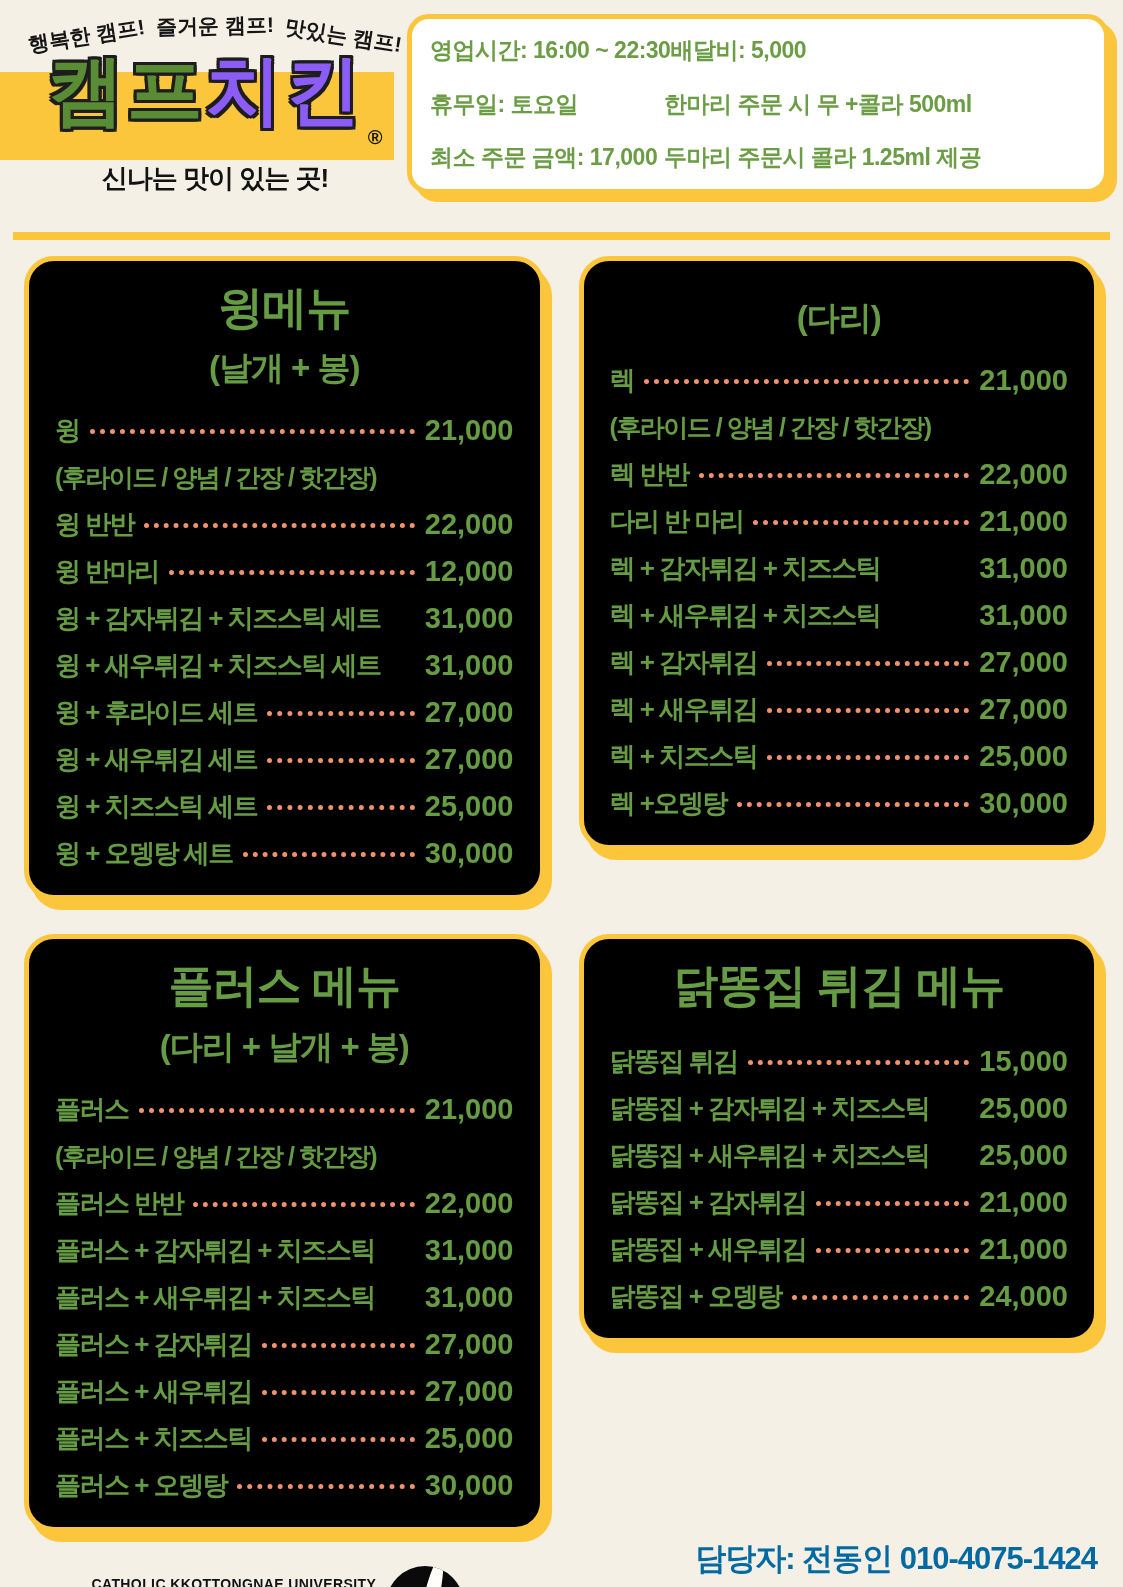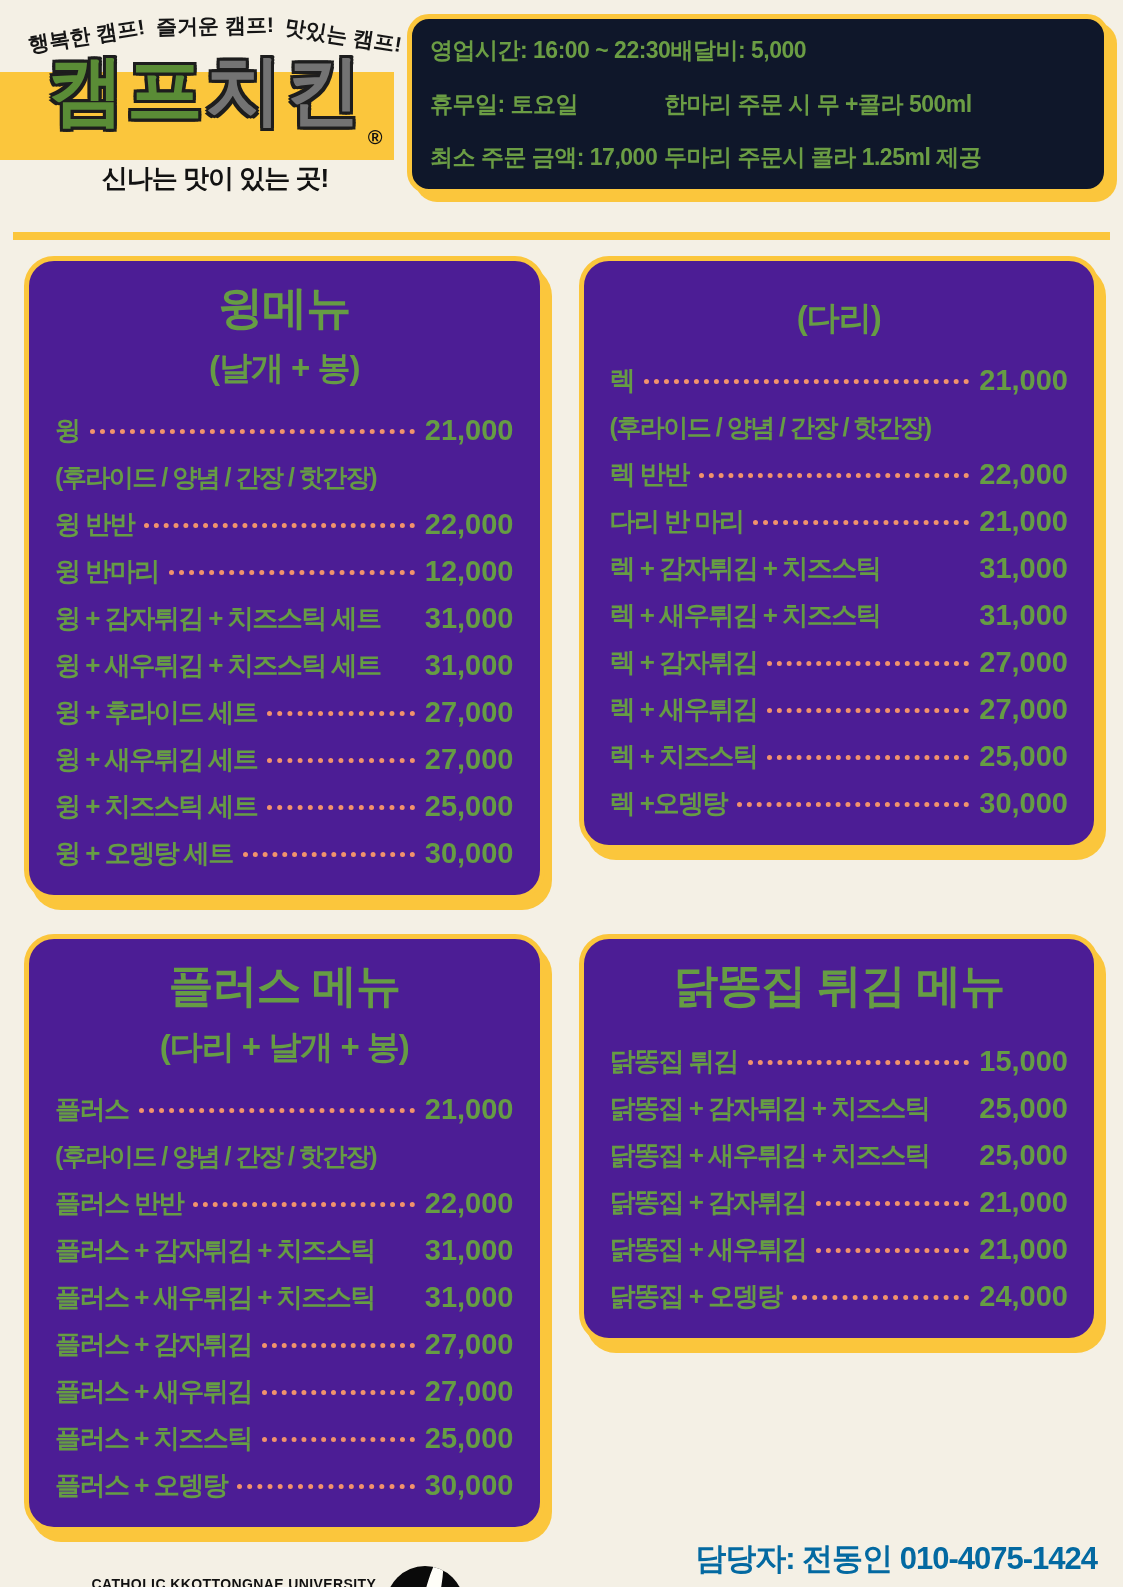--- a/index.html
+++ b/index.html
@@ -31,35 +31,35 @@
   .logo-text {
     margin-top:12px; font-size:76px; font-weight:900; line-height:1;
     letter-spacing:3px; white-space:nowrap; position:relative; z-index:2;
   }
   .logo-green {
     color:#5A8C36;
     text-shadow:-3px -3px 0 #1d1d1d,3px -3px 0 #1d1d1d,-3px 3px 0 #1d1d1d,3px 3px 0 #1d1d1d,
                 -3px 0 0 #1d1d1d,3px 0 0 #1d1d1d,0 -3px 0 #1d1d1d,0 3px 0 #1d1d1d;
   }
   .logo-yellow {
-    color:#737373;
+    color:#8b5cf6;
     text-shadow:-3px -3px 0 #1d1d1d,3px -3px 0 #1d1d1d,-3px 3px 0 #1d1d1d,3px 3px 0 #1d1d1d,
                 -3px 0 0 #1d1d1d,3px 0 0 #1d1d1d,0 -3px 0 #1d1d1d,0 3px 0 #1d1d1d;
     margin-top:44px;
   }
   .reg-mark {
     font-size:20px; font-weight:700; color:#111;
     text-shadow:none; vertical-align:-28px; margin-left:4px; letter-spacing:0;
   }
   .slogan { margin-top:14px; font-size:26px; font-weight:800; color:#121212; letter-spacing:-1px; }
 
   .info-box {
     position:absolute; right:14px; top:14px;
     width:702px; height:180px;
-    background:#0f172a;
+    background:#ffffff;
     border:5px solid #FBC63C; border-radius:22px;
     box-shadow:8px 8px 0 #FBC63C;
     padding:16px 18px;
     display:flex; flex-direction:column; justify-content:space-between;
     z-index:3;
   }
   .info-row { display:flex; align-items:baseline; }
   .info-cell {
     white-space:nowrap; font-weight:800; color:#6B9D44;
     font-size:23px; letter-spacing:-0.5px;
@@ -70,21 +70,21 @@
   
   .divider { height:8px; background:#FBC63C; margin:8px 13px 0; }
 
   
   .menu-grid {
     display:grid; grid-template-columns:1fr 1fr;
     gap:34px; padding:16px 24px 0;
     align-items:start;
   }
   .card {
-    background:#4c1d95;
+    background:#000000;
     border:5px solid #FBC63C; border-radius:30px;
     box-shadow:7px 10px 0 #FBC63C;
     padding:22px 26px 18px;
   }
   .card-title {
     text-align:center; color:#669C44;
     font-size:45px; font-weight:800; line-height:1.12; letter-spacing:-1px;
   }
   .card-title.solo { margin-bottom:26px; }
   .card-subtitle {

